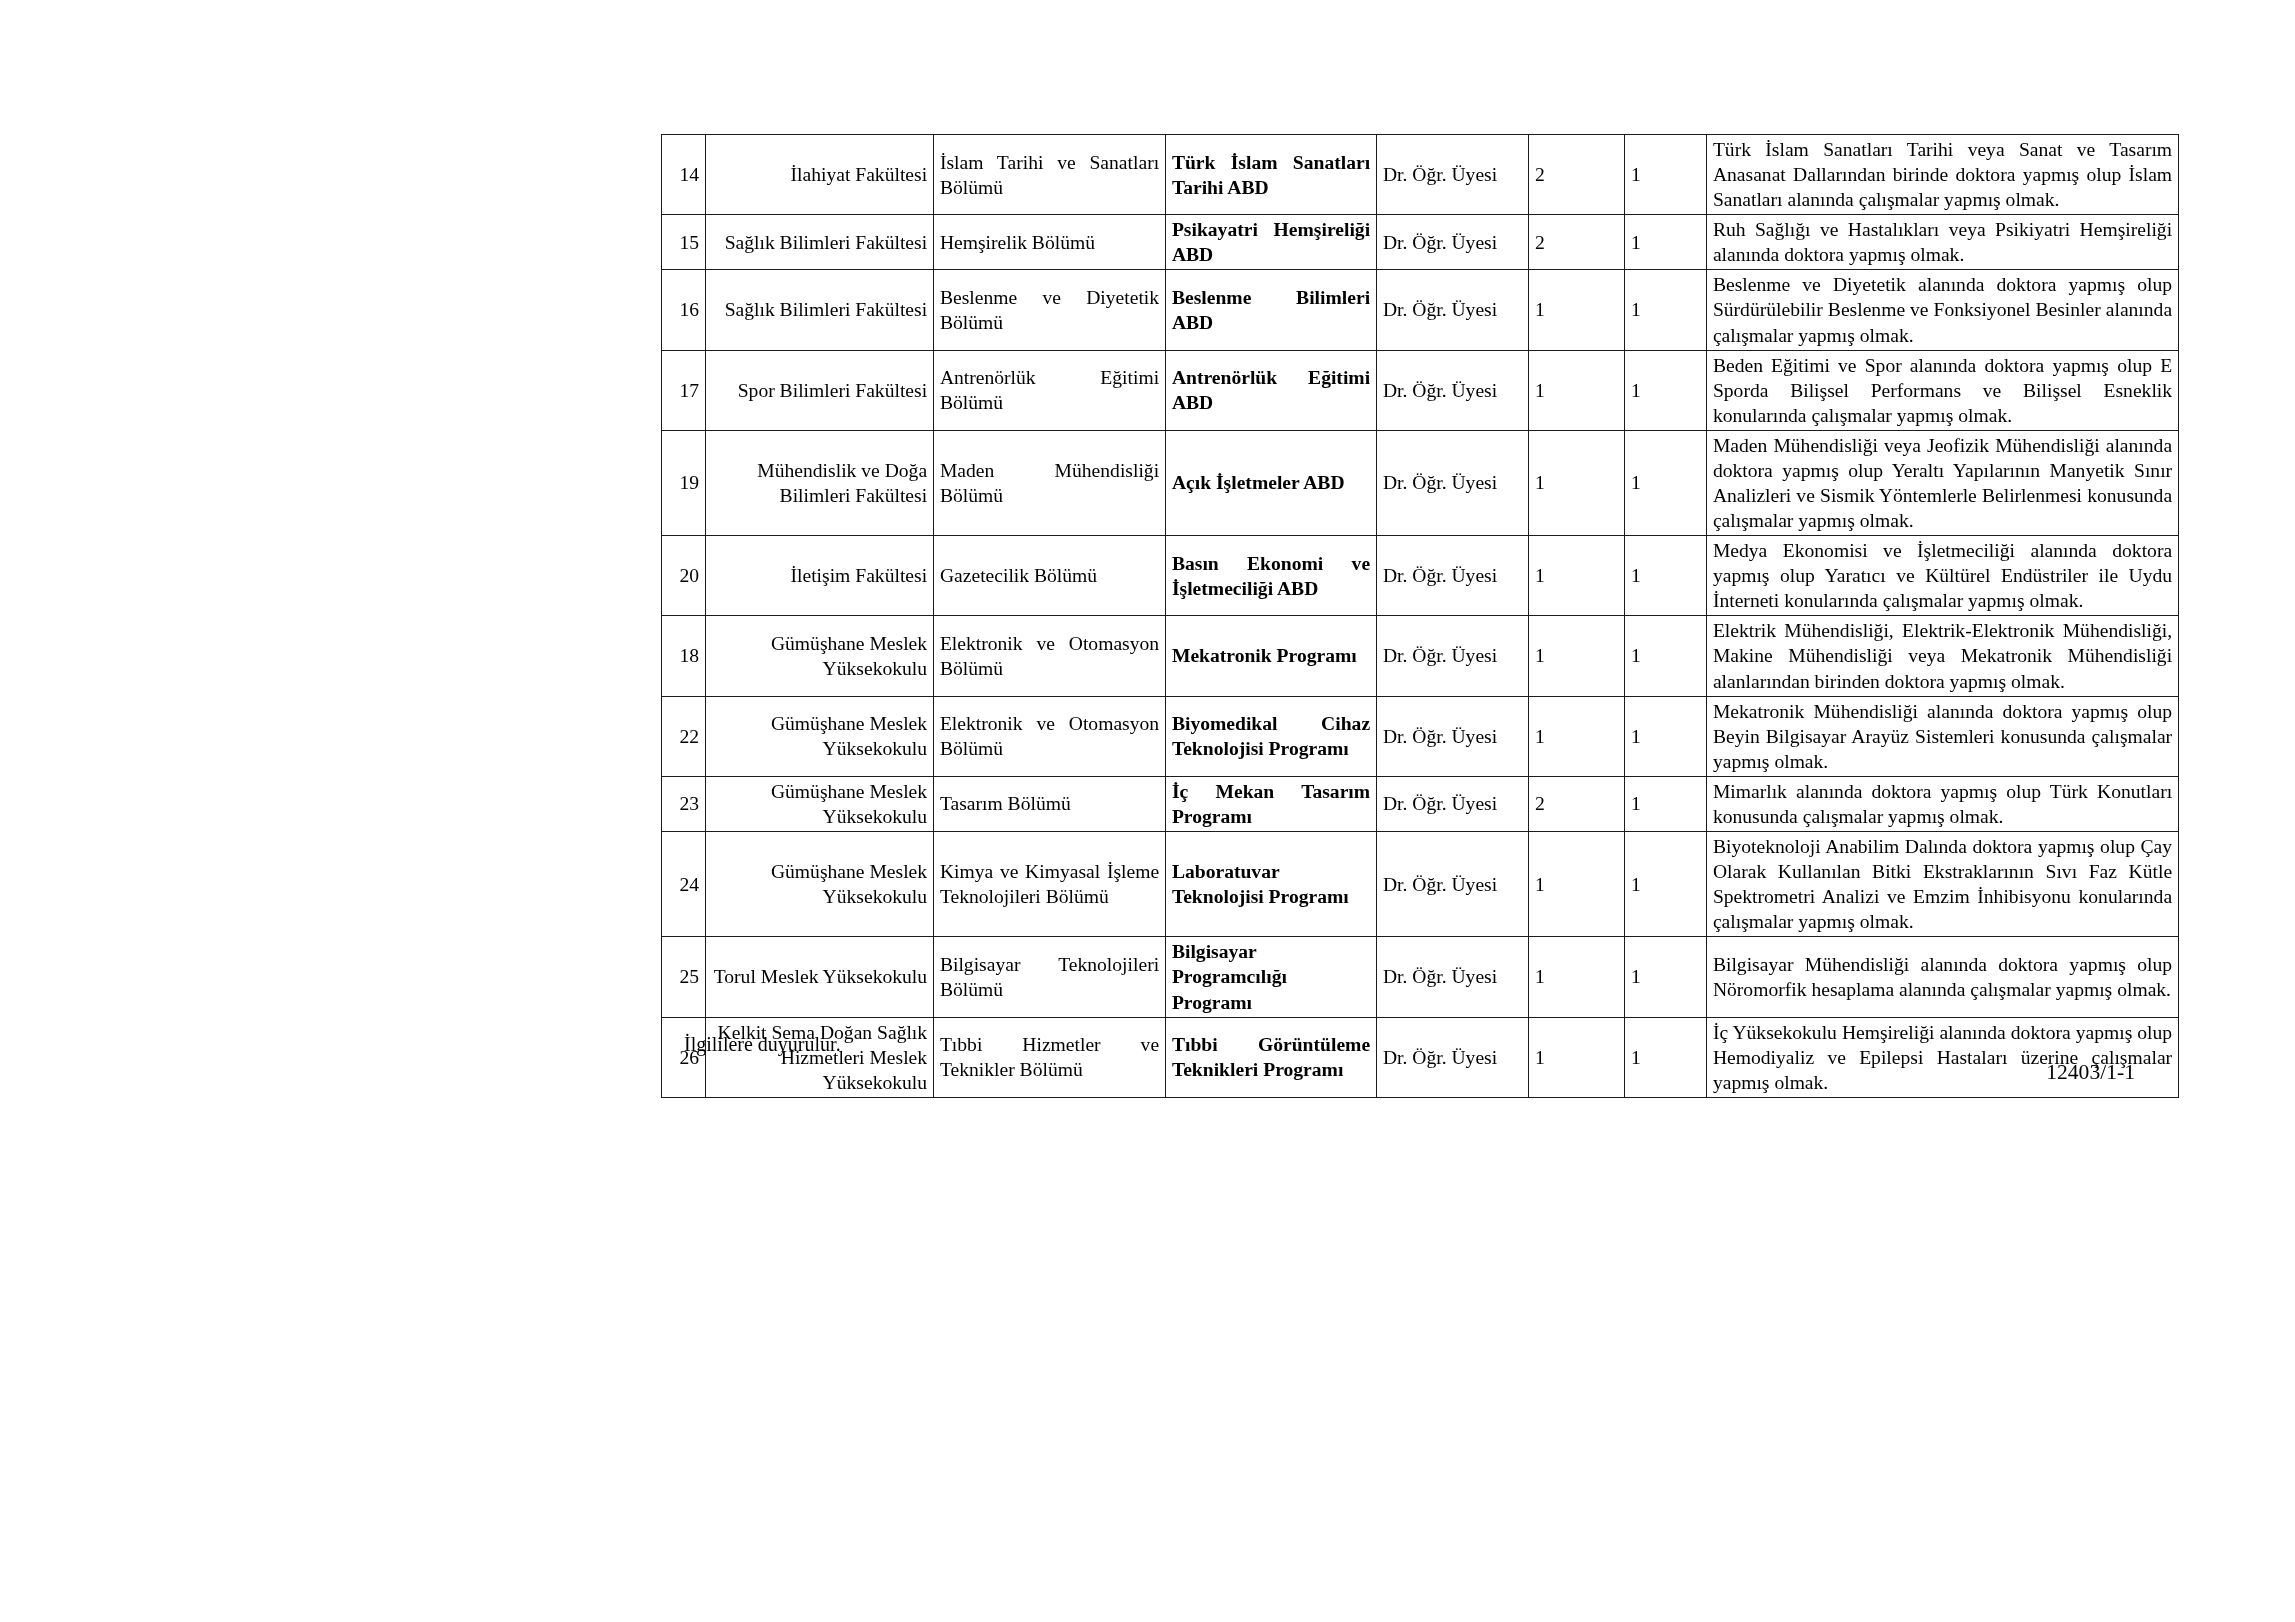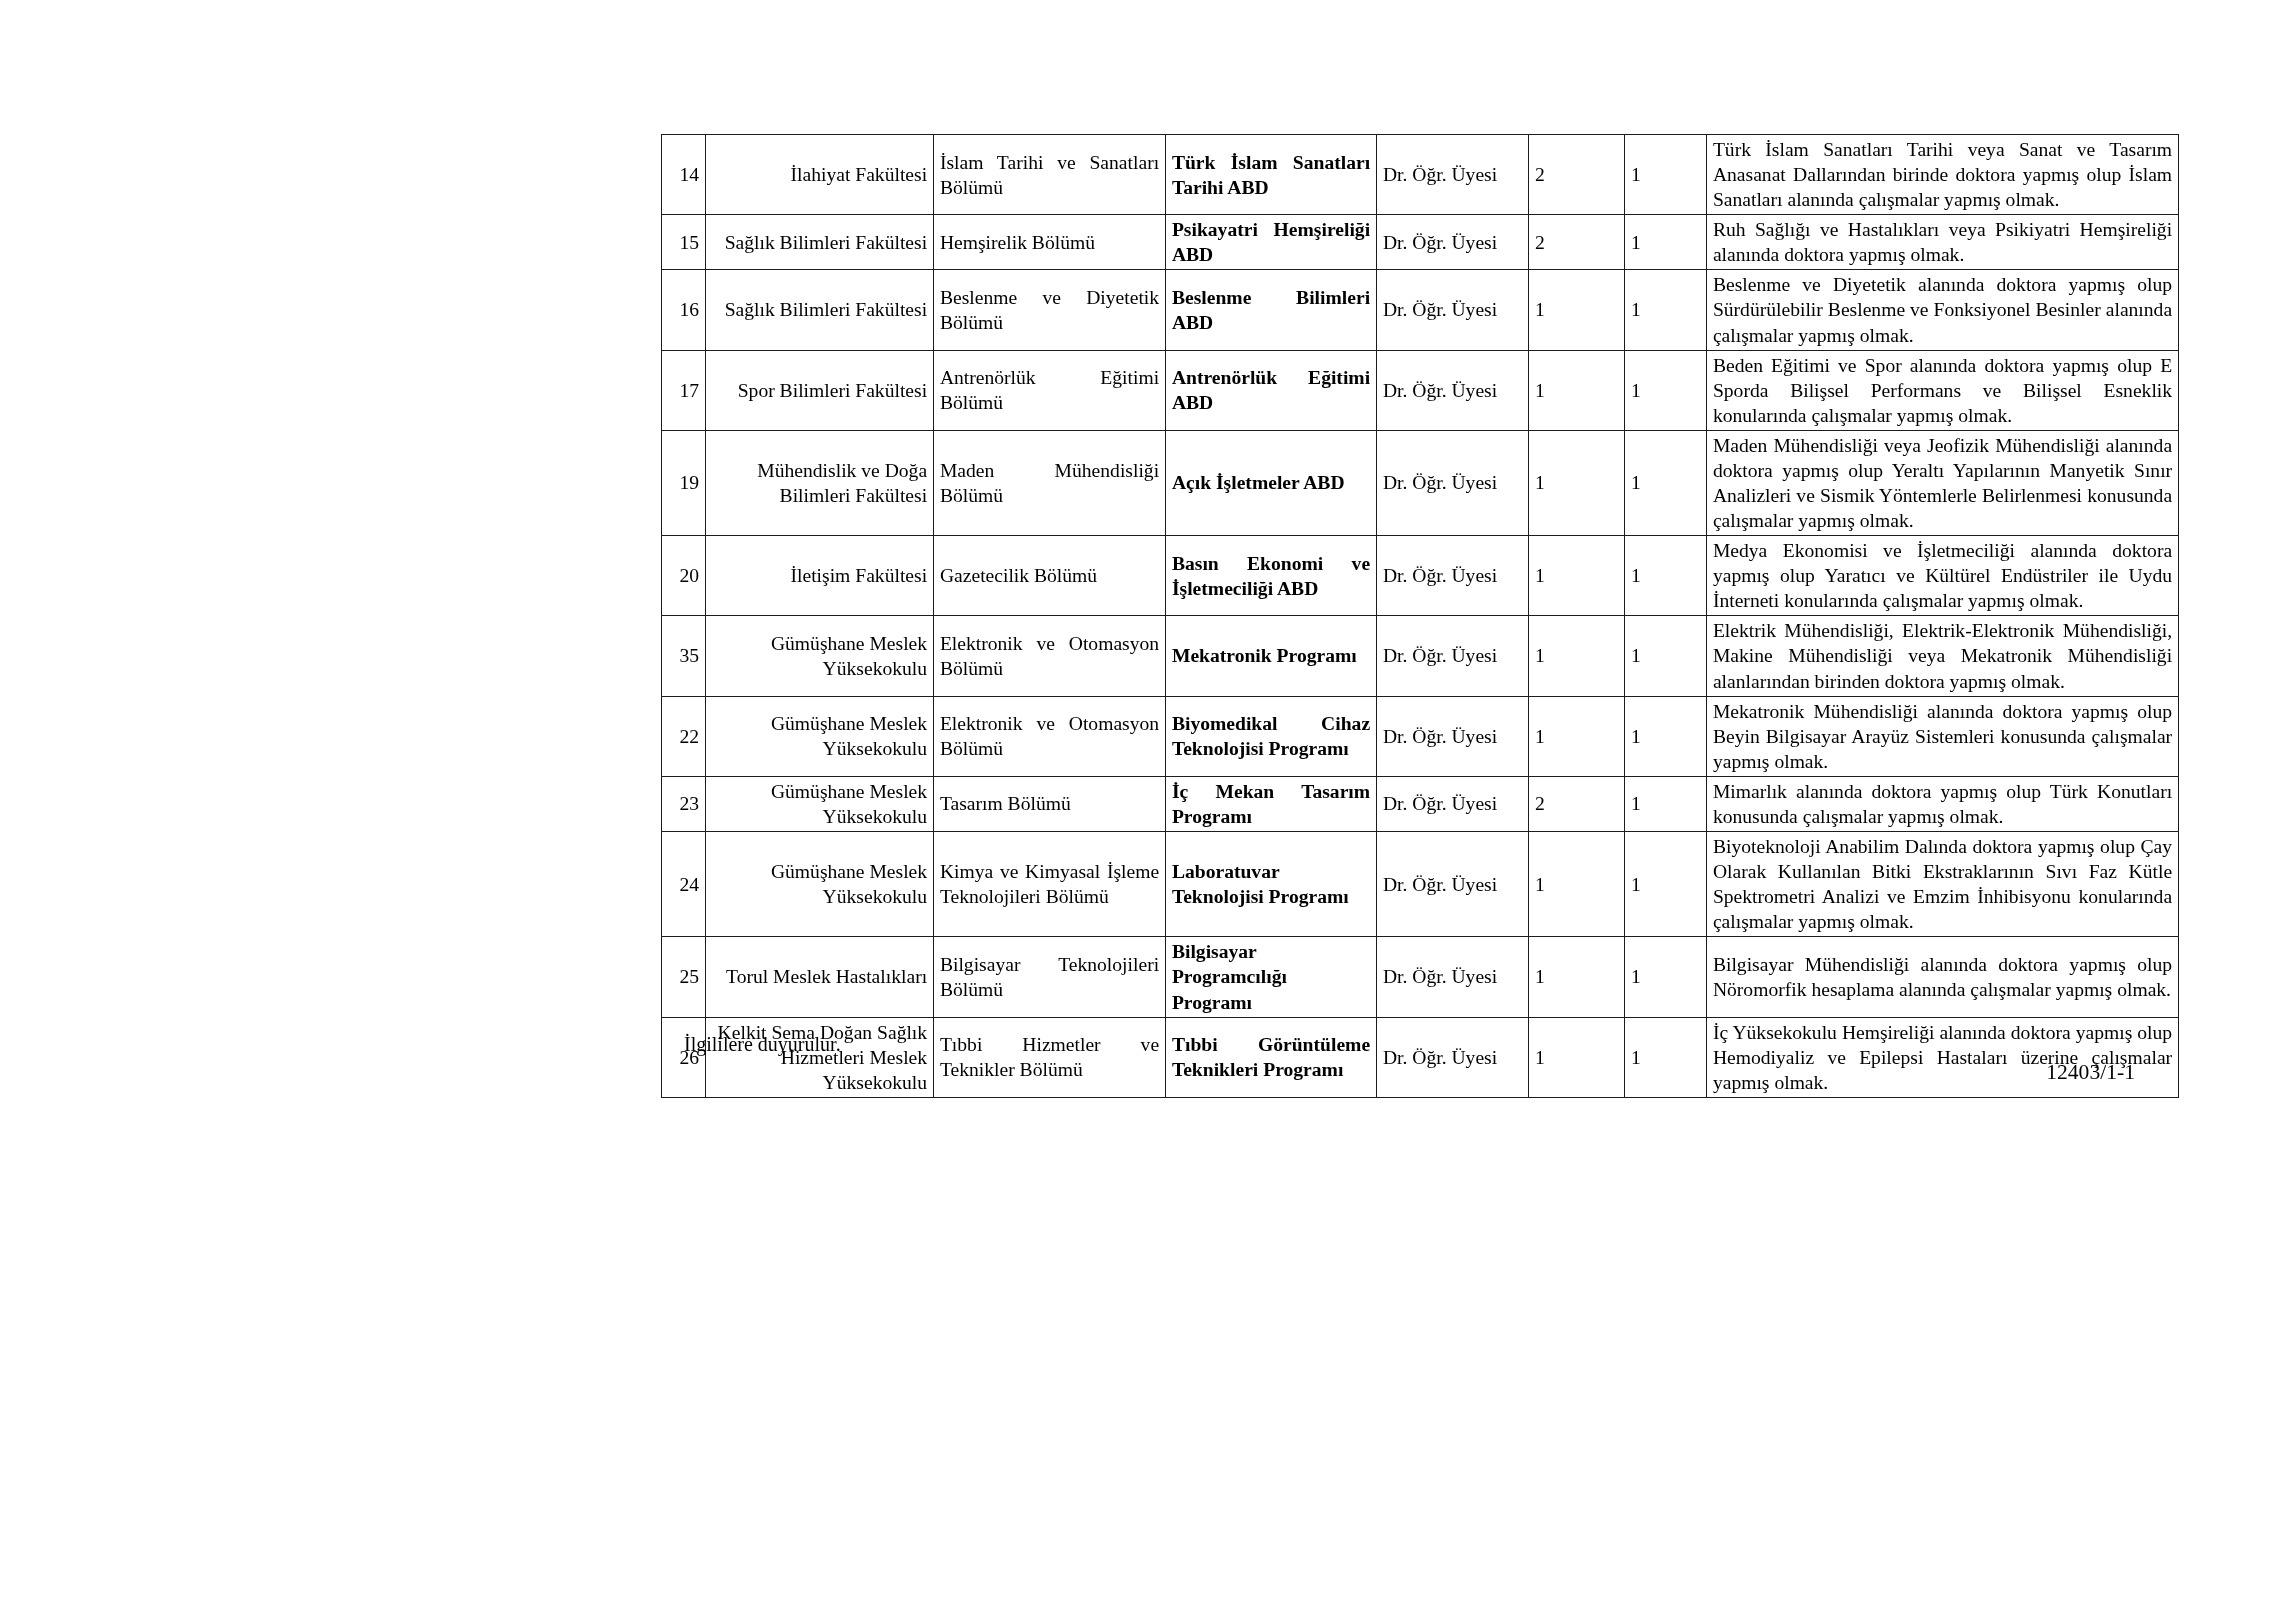--- a/index.html
+++ b/index.html
@@ -124,21 +124,21 @@
       <td class="c-no">20</td>
       <td class="c-faculty">İletişim Fakültesi</td>
       <td class="c-dept">Gazetecilik Bölümü</td>
       <td class="c-prog">Basın Ekonomi ve İşletmeciliği ABD</td>
       <td class="c-title">Dr. Öğr. Üyesi</td>
       <td class="c-num">1</td>
       <td class="c-num">1</td>
       <td class="c-req">Medya Ekonomisi ve İşletmeciliği alanında doktora yapmış olup Yaratıcı ve Kültürel Endüstriler ile Uydu İnterneti konularında çalışmalar yapmış olmak.</td>
     </tr>
         <tr>
-      <td class="c-no">35</td>
+      <td class="c-no">18</td>
       <td class="c-faculty">Gümüşhane Meslek Yüksekokulu</td>
       <td class="c-dept">Elektronik ve Otomasyon Bölümü</td>
       <td class="c-prog">Mekatronik Programı</td>
       <td class="c-title">Dr. Öğr. Üyesi</td>
       <td class="c-num">1</td>
       <td class="c-num">1</td>
       <td class="c-req">Elektrik Mühendisliği, Elektrik-Elektronik Mühendisliği, Makine Mühendisliği veya Mekatronik Mühendisliği alanlarından birinden doktora yapmış olmak.</td>
     </tr>
         <tr>
       <td class="c-no">22</td>
@@ -165,21 +165,21 @@
       <td class="c-faculty">Gümüşhane Meslek Yüksekokulu</td>
       <td class="c-dept">Kimya ve Kimyasal İşleme Teknolojileri Bölümü</td>
       <td class="c-prog">Laboratuvar Teknolojisi Programı</td>
       <td class="c-title">Dr. Öğr. Üyesi</td>
       <td class="c-num">1</td>
       <td class="c-num">1</td>
       <td class="c-req">Biyoteknoloji Anabilim Dalında doktora yapmış olup Çay Olarak Kullanılan Bitki Ekstraklarının Sıvı Faz Kütle Spektrometri Analizi ve Emzim İnhibisyonu konularında çalışmalar yapmış olmak.</td>
     </tr>
         <tr>
       <td class="c-no">25</td>
-      <td class="c-faculty">Torul Meslek Hastalıkları</td>
+      <td class="c-faculty">Torul Meslek Yüksekokulu</td>
       <td class="c-dept">Bilgisayar Teknolojileri Bölümü</td>
       <td class="c-prog">Bilgisayar Programcılığı Programı</td>
       <td class="c-title">Dr. Öğr. Üyesi</td>
       <td class="c-num">1</td>
       <td class="c-num">1</td>
       <td class="c-req">Bilgisayar Mühendisliği alanında doktora yapmış olup Nöromorfik hesaplama alanında çalışmalar yapmış olmak.</td>
     </tr>
         <tr>
       <td class="c-no">26</td>
       <td class="c-faculty">Kelkit Sema Doğan Sağlık Hizmetleri Meslek Yüksekokulu</td>

